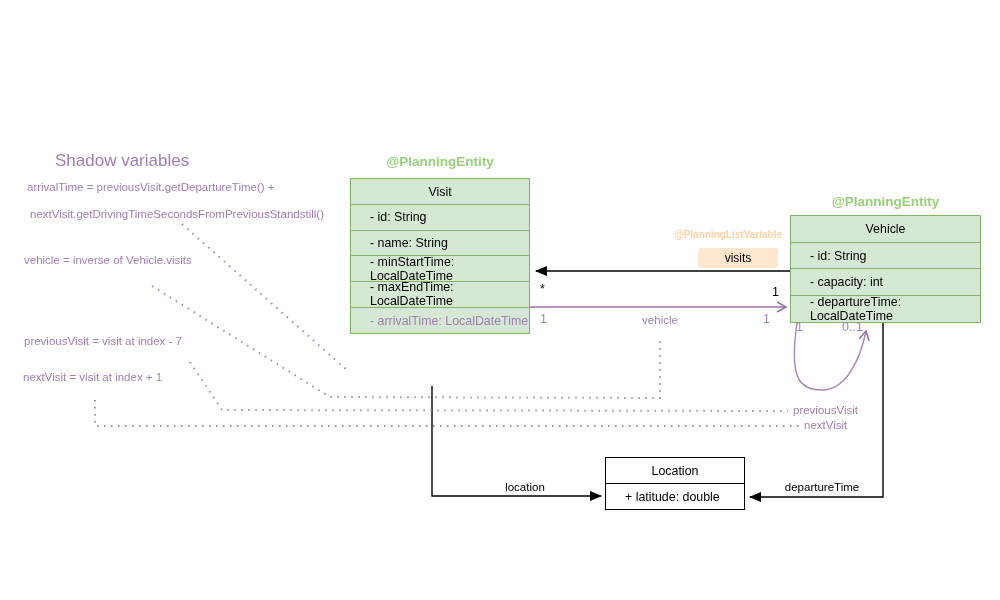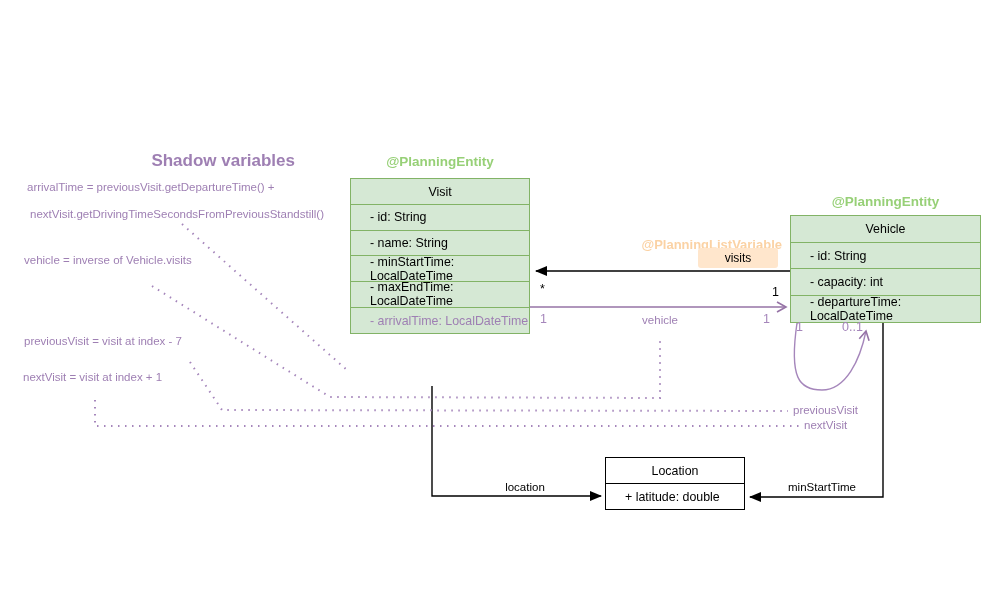--- a/index.html
+++ b/index.html
@@ -7,24 +7,24 @@
     --orange-text:#fbd2a4; --orange-fill:#ffe6cc;
     --purple:#9673a6; --purple-light:#a586bb; --purple-text:#9e7fb3;
     --black:#000000;
   }
   *{box-sizing:border-box;margin:0;padding:0;}
   body{font-family:"Liberation Sans",sans-serif;background:#ffffff;}
   #canvas{position:relative;width:1000px;height:600px;background:#ffffff;overflow:hidden;}
   #edges{position:absolute;left:0;top:0;width:1000px;height:600px;}
   .abs{position:absolute;}
   .title{left:0;top:98px;width:1000px;text-align:center;font-size:21px;font-weight:bold;color:var(--black);}
-  .shadow-heading{left:45px;top:151px;width:250px;text-align:right;font-size:17px;font-weight:bold;color:var(--purple-text);}
+  .shadow-heading{left:55px;top:151px;width:250px;text-align:left;font-size:17px;font-weight:normal;color:var(--purple-text);}
   .shadow-note{font-size:11.5px;color:var(--purple-text);white-space:nowrap;}
   .annotation-green{font-size:13.5px;font-weight:bold;color:var(--green-text);text-align:center;}
-  .annotation-orange{font-size:13px;font-weight:bold;color:var(--orange-text);text-align:right;margin-top:8px;}
+  .annotation-orange{font-size:10px;font-weight:bold;color:var(--orange-text);text-align:right;}
   .uml-table{position:absolute;border:1px solid;font-size:12.4px;color:var(--black);}
   .uml-green{background:var(--green-fill);border-color:var(--green-border);}
   .uml-plain{background:#ffffff;border-color:var(--black);}
   .uml-header{text-align:center;display:flex;align-items:center;justify-content:center;}
   .uml-green .uml-header{border-bottom:1px solid var(--green-border);}
   .uml-plain .uml-header{border-bottom:1px solid var(--black);}
   .uml-row{display:flex;align-items:center;padding-left:19px;}
   .uml-green .uml-row{border-bottom:1px solid var(--green-border);}
   .uml-green .uml-row:last-child{border-bottom:none;}
   .shadow-field{color:var(--purple-text);}
@@ -125,15 +125,15 @@
   <div class="abs mult mult-purple" style="left:540px;top:312px;">1</div>
   <div class="abs edge-label-purple" style="left:620px;top:314px;width:80px;">vehicle</div>
   <div class="abs mult mult-purple" style="left:763px;top:312px;">1</div>
 
   <div class="abs mult mult-purple" style="left:796px;top:320px;">1</div>
   <div class="abs mult mult-purple" style="left:842px;top:320px;">0..1</div>
   <div class="abs edge-label-purple" style="left:793px;top:404px;">previousVisit</div>
   <div class="abs edge-label-purple" style="left:804px;top:419px;">nextVisit</div>
 
   <div class="abs edge-label-black" style="left:490px;top:481px;width:70px;">location</div>
-  <div class="abs edge-label-black" style="left:782px;top:481px;width:80px;">minStartTime</div>
+  <div class="abs edge-label-black" style="left:782px;top:481px;width:80px;">departureTime</div>
 
 </div>
 
 </body></html>

